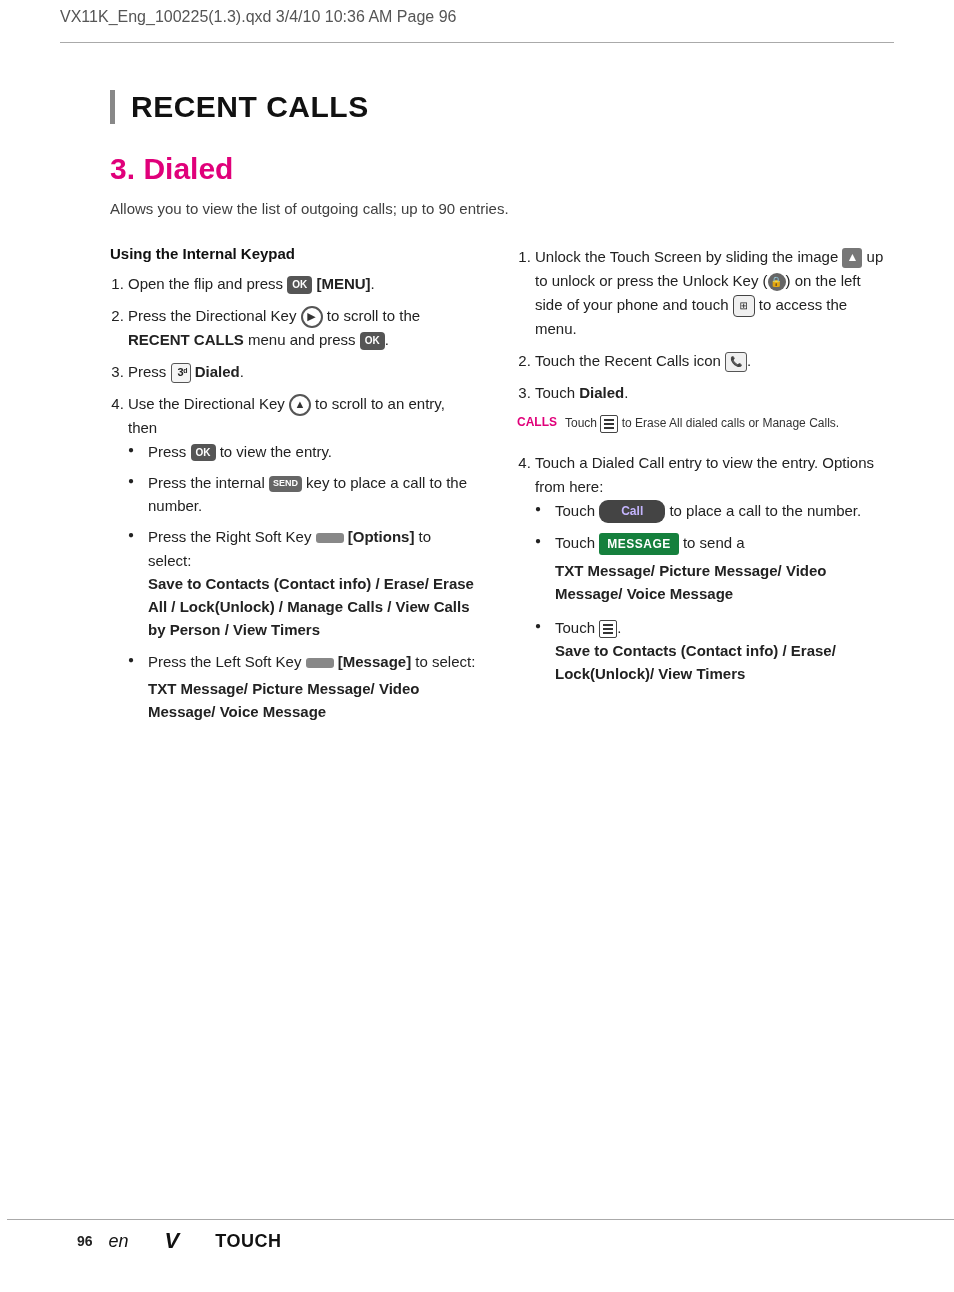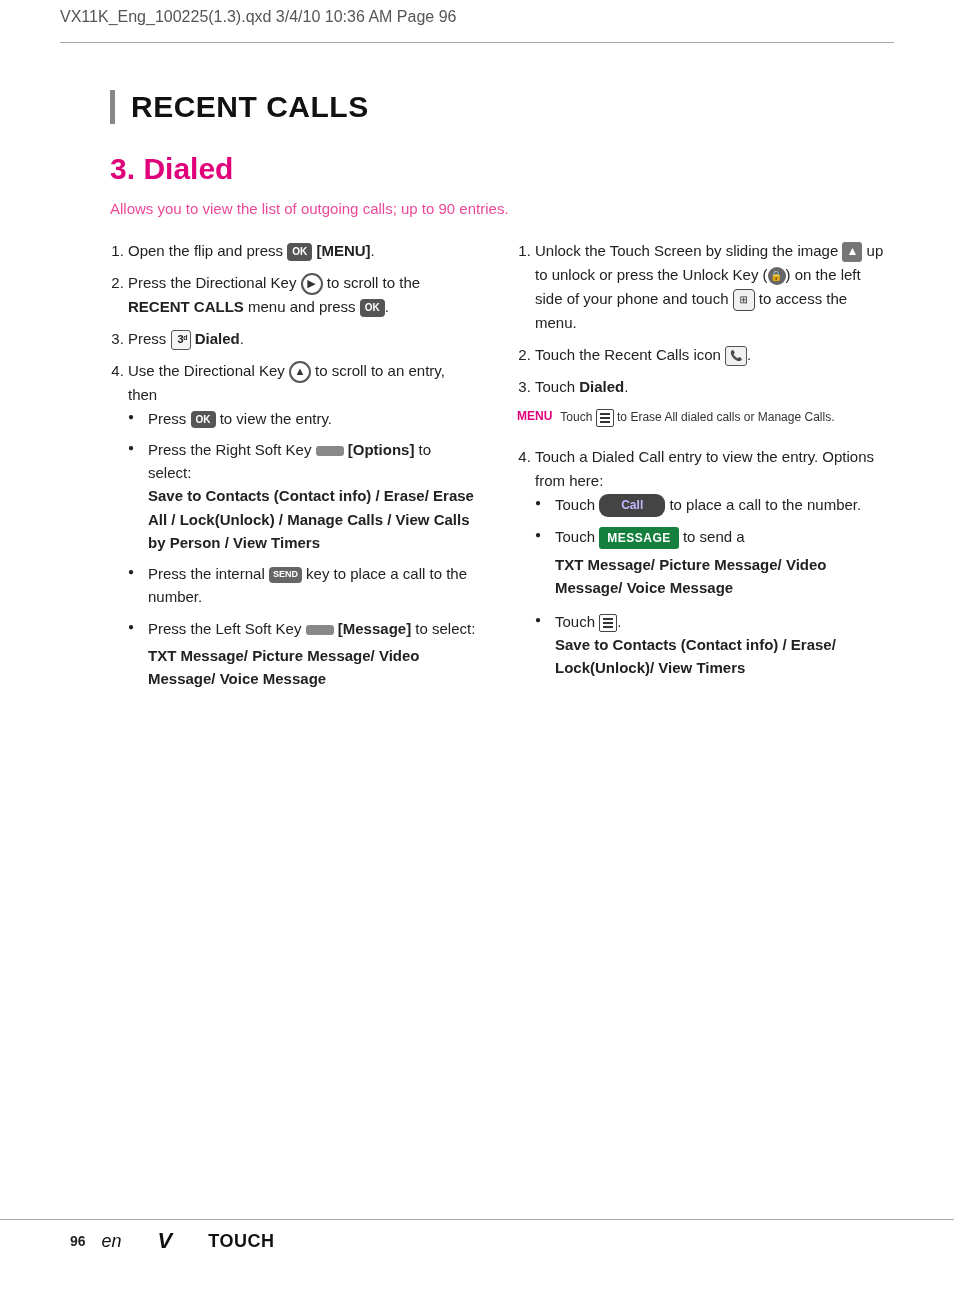--- a/index.html
+++ b/index.html
@@ -42,22 +42,22 @@
 
     .section-title {
       font-size: 30px;
       font-weight: bold;
       color: #e0007a;
       margin-bottom: 12px;
     }
 
     .description {
       font-size: 15px;
-      color: #ec4899;
-      margin-bottom: 18px;
+      color: #404040;
+      margin-bottom: 24px;
       line-height: 1.5;
     }
 
     .two-col {
       display: flex;
       gap: 40px;
       align-items: flex-start;
     }
 
     .col-left {
@@ -315,21 +315,21 @@
       padding-left: 0;
       margin: 4px 0 10px 0;
       font-size: 15px;
       line-height: 1.55;
       color: #222;
     }
 
     .page-footer {
       position: absolute;
       bottom: 30px;
-      left: 0;
+      left: 7px;
       right: 0;
       display: flex;
       align-items: center;
       padding: 8px 70px;
       border-top: 1px solid #aaa;
     }
 
     .page-num {
       font-size: 14px;
       font-weight: bold;
@@ -381,20 +381,21 @@
   <div class="section-title">
     <span>3.</span>
     <span>Dialed</span>
   </div>
 
   <p class="description">Allows you to view the list of outgoing calls; up to 90 entries.</p>
 
   <div class="two-col">
 
     <div class="col-left">
+      <p class="sub-heading">Using the Internal Keypad</p>
       <ol>
 
         <li>
           Open the flip and press <span class="icon-ok">OK</span> <span class="bold">[MENU]</span>.
         </li>
 
         <li>
           Press the Directional Key <span class="icon-dir-right">▶</span> to scroll to the <span class="bold">RECENT CALLS</span> menu and press <span class="icon-ok">OK</span>.
         </li>
 
@@ -402,25 +403,25 @@
           Press <span class="key-num">3<span class="superscript">d</span></span> <span class="bold">Dialed</span>.
         </li>
 
         <li>
           Use the Directional Key <span class="icon-dir-up">▲</span> to scroll to an entry, then
           <ul class="bullet-list">
             <li>
               Press <span class="icon-ok">OK</span> to view the entry.
             </li>
             <li>
+              Press the internal <span class="icon-send">SEND</span> key to place a call to the number.
+            </li>
+            <li>
               Press the Right Soft Key <span class="icon-soft-key"></span> <span class="bold">[Options]</span> to select:<br>
               <span class="bold">Save to Contacts (Contact info) / Erase/ Erase All / Lock(Unlock) / Manage Calls / View Calls by Person / View Timers</span>
-            </li>
-            <li>
-              Press the internal <span class="icon-send">SEND</span> key to place a call to the number.
             </li>
             <li>
               Press the Left Soft Key <span class="icon-soft-key"></span> <span class="bold">[Message]</span> to select:
               <div class="indented-text">
                 <span class="bold">TXT Message/ Picture Message/ Video Message/ Voice Message</span>
               </div>
             </li>
           </ul>
         </li>
       </ol>
@@ -436,21 +437,21 @@
         <li>
           Touch the Recent Calls icon <span class="icon-recent-calls">📞</span>.
         </li>
 
         <li>
           Touch <span class="bold">Dialed</span>.
         </li>
       </ol>
 
       <div class="note-box">
-        <span class="note-label">MENU</span>
+        <span class="note-label">CALLS</span>
         <span>
           Touch <span class="icon-menu-lines">
               <span></span>
               <span></span>
               <span></span>
             </span> to Erase All dialed calls or Manage Calls.
         </span>
       </div>
 
       <ol start="4">

